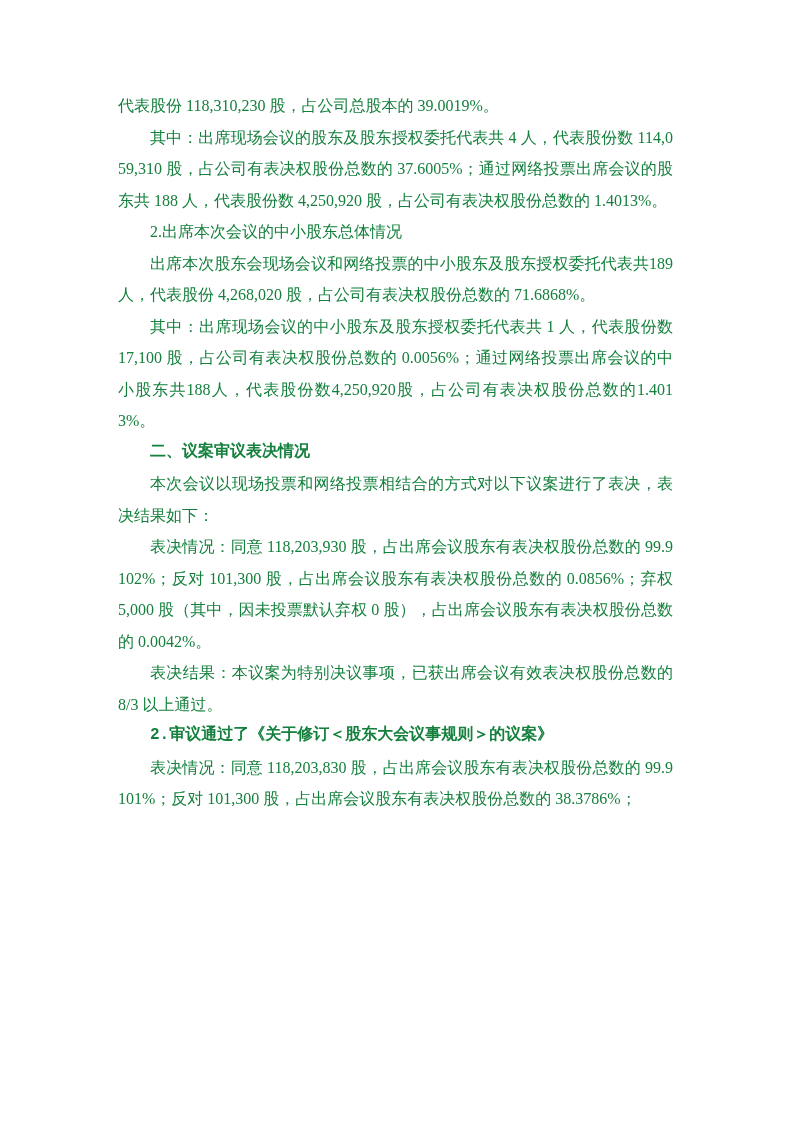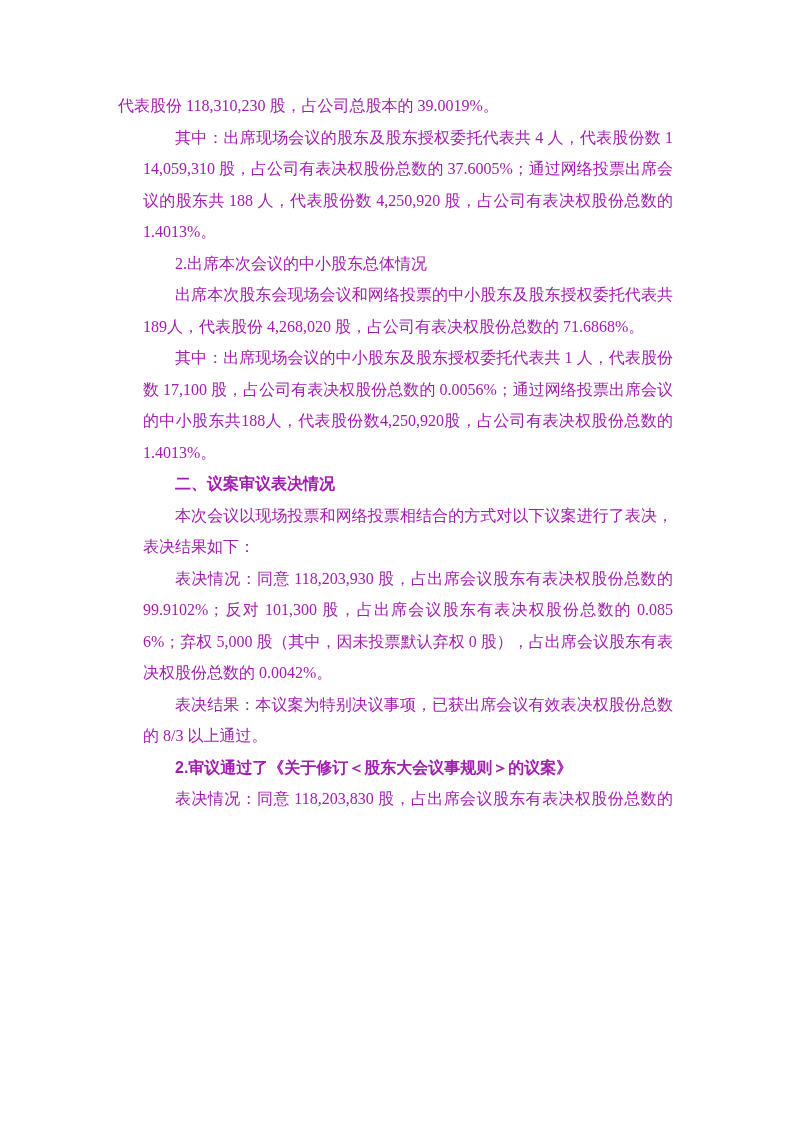--- a/index.html
+++ b/index.html
@@ -8,40 +8,39 @@
     background: #ffffff;
   }
   .page {
     position: relative;
     width: 794px;
     height: 821px;
     margin: 0 auto;
     background: #ffffff;
     box-sizing: border-box;
     padding: 90px 121px 0 118px;
-    color: #a21caf;
+    color: #15803d;
     font-family: "Liberation Serif", "DejaVu Serif", serif;
     font-size: 16px;
     line-height: 31.5px;
     overflow: hidden;
   }
   .page p {
     margin: 0;
     padding: 0;
     text-align: justify;
     text-align-last: left;
     word-break: break-all;
   }
   .page p.indent {
     text-indent: 2em;
-    margin-left: 25px;
   }
   .page p.heading {
     font-weight: bold;
-    font-family: Liberation Sans, sans-serif;
+    font-family: Liberation Mono, monospace;
     text-align: left;
   }
 </style>
 </head>
 <body>
 
 <div class="page">
   <p class="body">代表股份 118,310,230 股，占公司总股本的 39.0019%。</p>
 
   <p class="body indent">其中：出席现场会议的股东及股东授权委托代表共 4 人，代表股份数 114,059,310 股，占公司有表决权股份总数的 37.6005%；通过网络投票出席会议的股东共 188 人，代表股份数 4,250,920 股，占公司有表决权股份总数的 1.4013%。</p>

